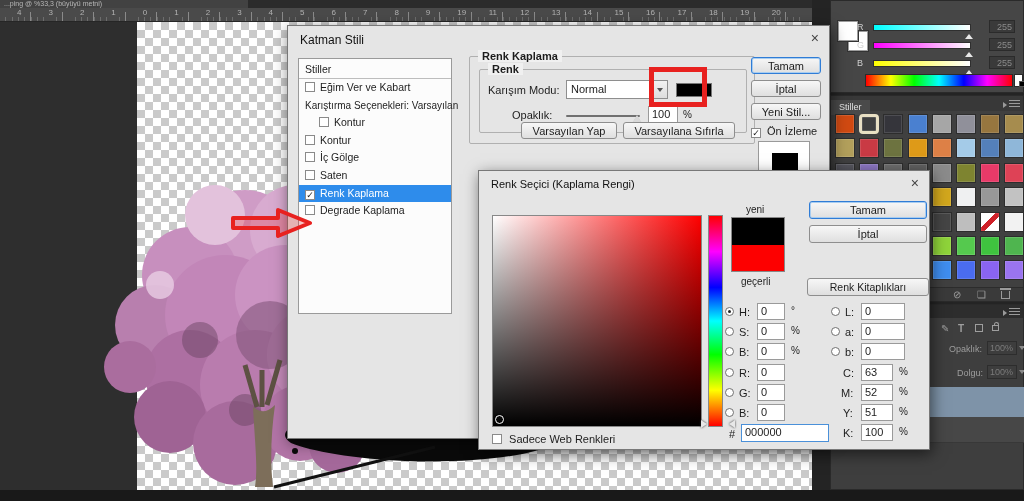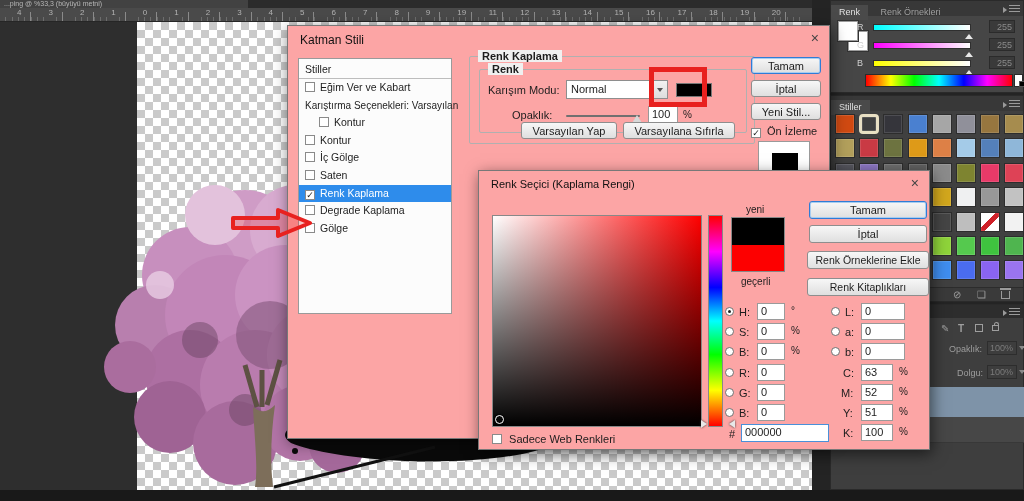--- a/index.html
+++ b/index.html
@@ -70,21 +70,21 @@
   .locki { position:absolute; top:4px; width:7px; height:6px; border:1px solid #9e9e9e; }
   .locki:before { content:""; position:absolute; left:1px; top:-4px; width:3px; height:3px;
       border:1px solid #9e9e9e; border-bottom:none; border-radius:3px 3px 0 0; }
   .lval { position:absolute; width:30px; height:14px; background:#3d3d3d; border:1px solid #2d2d2d;
           color:#7b7b7b; font-size:9px; padding:1px 2px; }
   .ddarrow { position:absolute; width:0; height:0; border:3px solid transparent; border-top:4px solid #8a8a8a; }
   .layer-sel { position:absolute; left:0; width:194px; height:30px; background:#7e93a8; }
   .layer-row2 { position:absolute; left:0; width:194px; height:26px; background:#474747; border-bottom:1px solid #383838; }
 
   
-  .dialog { position:absolute; background:#fca5a5; border:1px solid #787878;
+  .dialog { position:absolute; background:#e5e5e5; border:1px solid #787878;
             box-shadow:2px 4px 14px rgba(0,0,0,.55); font-size:11px; color:#1d1d1d; }
   .dtitle { position:absolute; left:12px; top:7px; font-size:12px; color:#111; }
   .dclose { position:absolute; top:5px; font-size:14px; color:#444; line-height:14px; cursor:default; }
   .btn { position:absolute; background:linear-gradient(#f7f7f7,#dfdfdf); border:1px solid #8e8e8e;
          border-radius:3px; font-size:11px; color:#1d1d1d; text-align:center; }
   .btn.focus { border:1px solid #2f7cd6; box-shadow:inset 0 0 0 1px #a8cdf0; }
   .cb { display:inline-block; width:10px; height:10px; background:#fff; border:1px solid #8a8a8a;
         font-size:9px; line-height:9px; text-align:center; color:#222; vertical-align:-1px; }
   .groupbox { position:absolute; border:1px solid #b0b0b0; border-radius:2px; }
   .glegend { position:absolute; top:-7px; left:8px; background:#f0f0f0; padding:0 4px; font-weight:bold; font-size:11px; }
@@ -200,25 +200,20 @@
       <path d="M440,270 L462,266 L470,278 L452,282 Z" fill="#0a0a0a"></path>
       <circle cx="470" cy="288" r="4" fill="#0a0a0a"></circle>
         <circle cx="200" cy="296" r="3" fill="#0a0a0a"></circle>
       <line x1="179" y1="332" x2="340" y2="292" stroke="#111" stroke-width="3"></line>
     </g>
   </svg>
 
   <div class="panels">
 
     <div class="panel" style="top:0; height:93px;">
-      <div class="ptabbar">
-        <span class="ptab active">Renk</span>
-        <span class="ptab">Renk Örnekleri</span>
-        <span class="pmenu"></span>
-      </div>
       <div class="fgbg" style="left:7px; top:20px; width:34px; height:34px;">
         <span class="bg"></span>
         <span class="fg"></span>
       </div>
       <div class="srow" style="top:21px;">
         <span class="slabel">R</span>
         <span class="strack grad-r"></span>
         <span class="sthumb" style="left:98px;"></span>
         <span class="sval">255</span>
       </div>
@@ -341,21 +336,20 @@
     <div class="ks-list">
       <div class="ks-row hdr">Stiller</div>
       <div class="ks-row"><span class="cb"></span><span>Eğim Ver ve Kabart</span></div>
       <div class="ks-row sub">Karıştırma Seçenekleri: Varsayılan</div>
       <div class="ks-row indent"><span class="cb"></span><span>Kontur</span></div>
       <div class="ks-row"><span class="cb"></span><span>Kontur</span></div>
       <div class="ks-row"><span class="cb"></span><span>İç Gölge</span></div>
       <div class="ks-row"><span class="cb"></span><span>Saten</span></div>
       <div class="ks-row sel"><span class="cb">✓</span><span>Renk Kaplama</span></div>
       <div class="ks-row"><span class="cb"></span><span>Degrade Kaplama</span></div>
-      <div class="ks-row"><span class="cb"></span><span>Gölge</span></div>
     </div>
 
     <div class="groupbox" style="left:181px; top:30px; width:286px; height:88px;">
       <span class="glegend">Renk Kaplama</span>
       <div class="groupbox" style="left:9px; top:12px; width:268px; height:64px;">
         <span class="glegend">Renk</span>
         <span class="fieldlab" style="left:8px; top:14px;">Karışım Modu:</span>
         <div class="dd" style="left:86px; top:10px; width:102px; height:19px;">
           <span>Normal</span><span class="ddbtn"></span>
         </div>
@@ -399,21 +393,20 @@
     <div class="hue-hl"></div>
     <div class="hue-hr"></div>
 
     <span class="fieldlab" style="left:267px; top:33px; font-size:10px;">yeni</span>
     <div style="position:absolute; left:252px; top:46px; width:54px; height:28px; background:#000; border:1px solid #888; border-bottom:none;"></div>
     <div style="position:absolute; left:252px; top:74px; width:54px; height:27px; background:#fd0000; border:1px solid #888; border-top:none;"></div>
     <span class="fieldlab" style="left:262px; top:105px; font-size:10px;">geçerli</span>
 
     <div class="btn focus" style="left:330px; top:30px; width:118px; height:18px; line-height:17px;">Tamam</div>
     <div class="btn" style="left:330px; top:54px; width:118px; height:18px; line-height:17px;">İptal</div>
-    <div class="btn" style="left:328px; top:80px; width:122px; height:18px; line-height:17px; font-size:10.5px;">Renk Örneklerine Ekle</div>
     <div class="btn" style="left:328px; top:107px; width:122px; height:18px; line-height:17px; font-size:10.5px;">Renk Kitaplıkları</div>
 
     <span class="radio on" style="left:246px; top:136px;"></span>
     <span class="fieldlab" style="left:260px; top:135px;">H:</span>
     <div class="inputbox" style="left:278px; top:132px; width:28px; height:17px;">0</div>
     <span class="funit" style="left:312px; top:134px;">°</span>
     <span class="radio" style="left:246px; top:156px;"></span>
     <span class="fieldlab" style="left:260px; top:155px;">S:</span>
     <div class="inputbox" style="left:278px; top:152px; width:28px; height:17px;">0</div>
     <span class="funit" style="left:312px; top:154px;">%</span>

